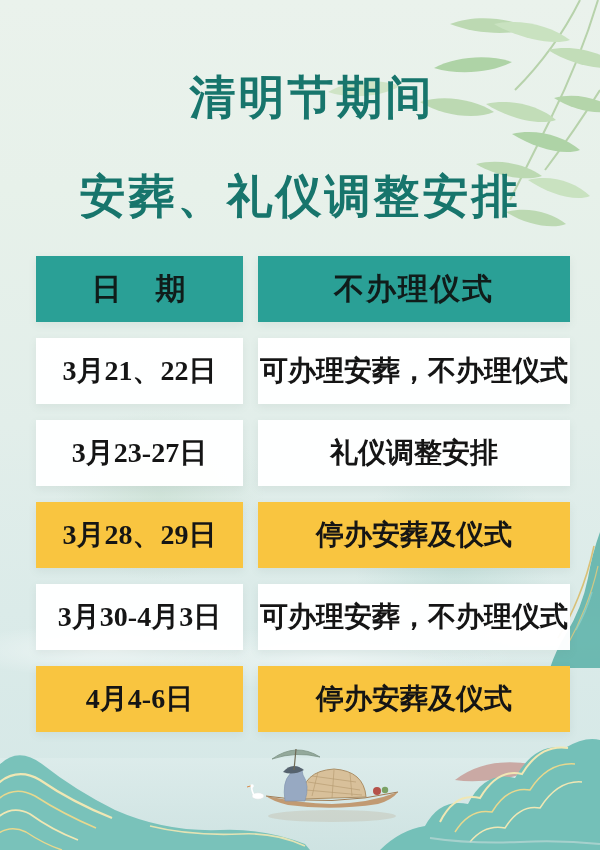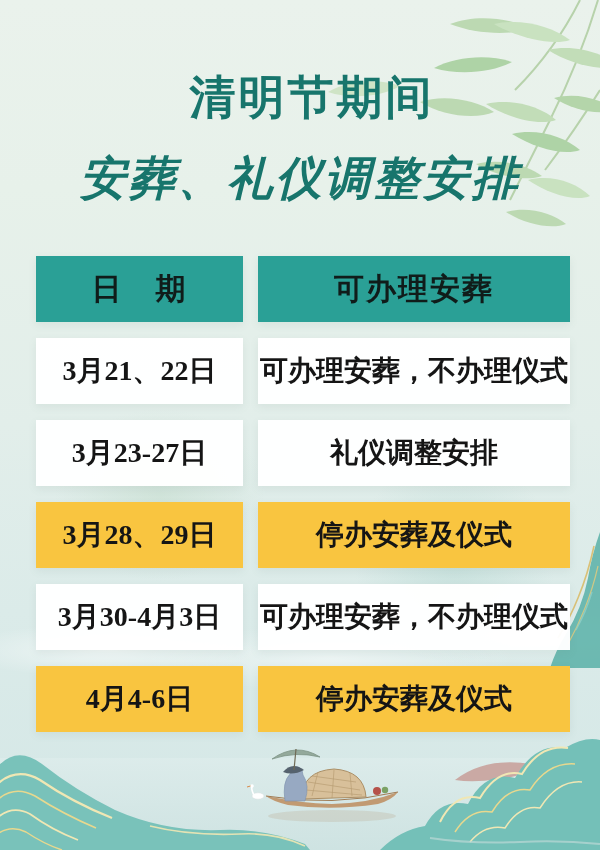--- a/index.html
+++ b/index.html
@@ -23,21 +23,21 @@
   svg{position:absolute;display:block;}
   .bamboo{right:0;top:0;}
   .midmountain{right:0;top:532px;}
   .landscape{left:0;top:630px;}
 
   
   .title-line{position:absolute;left:0;width:600px;text-align:center;
       color:#17756c;font-weight:900;font-size:46px;letter-spacing:3px;
       font-family:"Liberation Sans","DejaVu Sans",sans-serif;z-index:3;}
   .title-line.l1{top:67px;padding-left:12px;}
-  .title-line.l2{top:148px;font-style:italic;}
+  .title-line.l2{top:166px;}
 
   
   .sched{position:absolute;left:36px;top:256px;width:534px;z-index:2;
       display:grid;grid-template-columns:207px 312px;column-gap:15px;
       grid-auto-rows:66px;row-gap:16px;}
   .trow{display:contents;}
   .cell{display:flex;align-items:center;justify-content:center;
       background:rgba(255,255,255,.97);
       color:#151515;font-weight:700;font-size:28px;
       font-family:"Liberation Serif","DejaVu Serif",serif;
@@ -148,21 +148,21 @@
       </g>
     </g>
   </svg>
 
   <div class="title-line l1">清明节期间</div>
   <div class="title-line l2">安葬、礼仪调整安排</div>
 
   <div class="sched">
     <div class="trow">
       <div class="cell head">日　期</div>
-      <div class="cell head">可办理安葬</div>
+      <div class="cell head">不办理仪式</div>
     </div>
 
     <div class="trow">
       <div class="cell">3月21、22日</div>
       <div class="cell">可办理安葬，不办理仪式</div>
     </div>
 
     <div class="trow">
       <div class="cell">3月23-27日</div>
       <div class="cell">礼仪调整安排</div>

